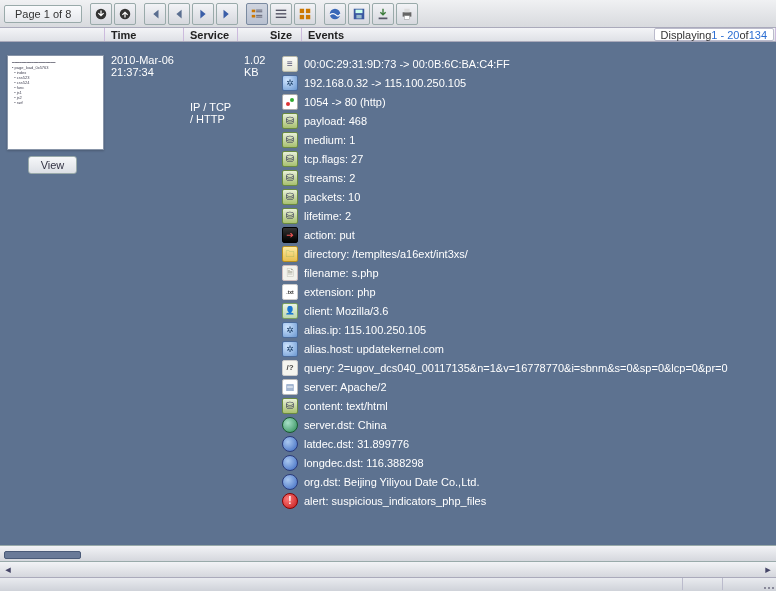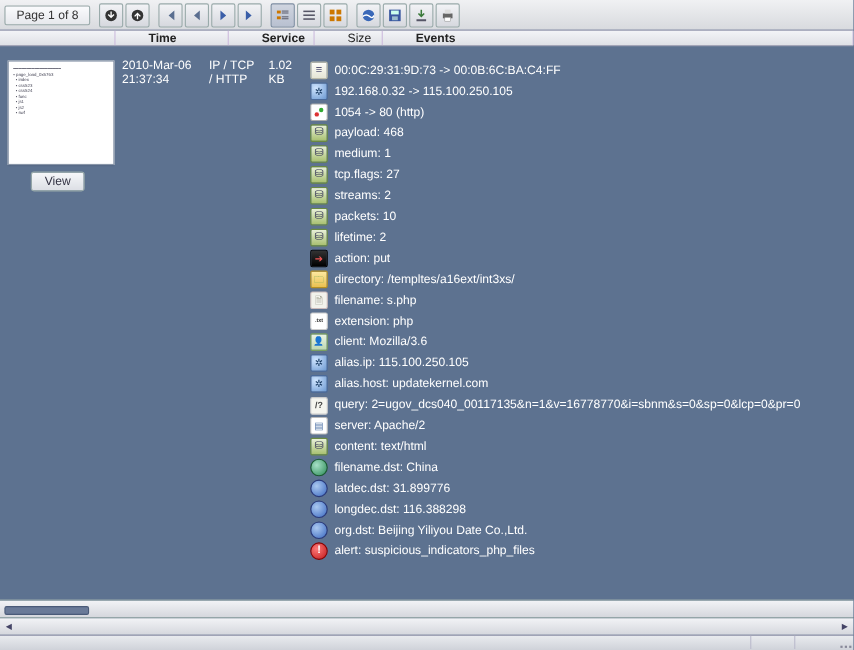--- a/index.html
+++ b/index.html
@@ -5,36 +5,36 @@
   * { box-sizing: border-box; margin: 0; padding: 0; }
   body { font-family: Verdana, Arial, sans-serif; font-size: 11px; background: #5d7290; width: 776px; height: 591px; overflow: hidden; position: relative; }
   
   .toolbar { height: 28px; background: linear-gradient(#f0f1f3, #d8dade); border-bottom: 1px solid #aab; display: flex; align-items: center; padding: 2px 4px; gap: 2px; }
   .toolbar .page-box { background: linear-gradient(#fafbfd,#e6e8ec); border: 1px solid #9aa; border-radius: 2px; padding: 2px 10px; font-size: 11px; color: #333; margin-right: 6px; }
   .toolbar .tbtn { width: 22px; height: 22px; background: linear-gradient(#f2f3f6,#d6d8de); border: 1px solid #9aa; border-radius: 2px; display: flex; align-items: center; justify-content: center; cursor: pointer; }
   .toolbar .tbtn svg { width: 14px; height: 14px; }
   .toolbar .sep { width: 4px; }
   .toolbar .tbtn.toggle.active { background: linear-gradient(#d0d5e0,#b8c0d0); border-color:#7a8aa0; }
   
-  .header-row { height: 14px; background: linear-gradient(#f3f4f7,#dfe1e6); border-bottom: 1px solid #aab; display: flex; align-items: center; font-size: 11px; color: #222; position: relative; gap: 24px; }
+  .header-row { height: 14px; background: linear-gradient(#f3f4f7,#dfe1e6); border-bottom: 1px solid #aab; display: flex; align-items: center; font-size: 11px; color: #222; position: relative; }
   .header-row .col { padding: 0 6px; border-right: 1px solid #cbd; height: 100%; display: flex; align-items: center; }
   .header-row .col.thumb { width: 105px; }
   .header-row .col.time { width: 79px; font-weight: bold; }
   .header-row .col.service { width: 54px; font-weight: bold; }
-  .header-row .col.size { width: 38px; font-weight: normal; }
+  .header-row .col.size { width: 38px; font-weight: bold; margin-left: 26px; }
   .header-row .col.events { flex: 1; font-weight: bold; }
   .header-row .paging { position: absolute; right: 2px; top: 0; height: 100%; display: flex; align-items: center; background: #fff; border: 1px solid #bbc; padding: 0 6px; border-radius: 2px; color:#333; }
   .header-row .paging .blue { color: #2a6dd2; }
   
   .content { position: absolute; top: 50px; left: 0; right: 0; bottom: 50px; overflow: hidden; background: #5d7290; color: #fff; }
   .row { display: flex; padding-top: 4px; }
   .cell { padding: 0 6px; font-size: 11px; }
   .cell.thumb { width: 105px; }
   .cell.time { width: 79px; color: #fff; }
-  .cell.service { width: 54px; color: #fff; }
+  .cell.service { width: 54px; color: #fff; margin-top: 47px; }
   .cell.size { width: 38px; color: #fff; }
   .cell.events { flex: 1; color: #fff; }
   
   .thumb-box { width: 97px; height: 95px; background: #fff; border: 1px solid #8895a8; margin: 1px; box-shadow: 0 1px 2px rgba(0,0,0,.2); position:relative; overflow:hidden; }
   .thumb-inner { position:absolute; top:4px; left:4px; right:4px; height:48px; font-size:4px; color:#445; line-height:5px; }
   .view-btn { margin: 6px auto 0; display: block; padding: 2px 12px; font-size: 11px; background: linear-gradient(#f6f7f9,#dcdfe5); border: 1px solid #9aa; border-radius: 3px; cursor: pointer; color: #334; }
   
   .evline { display: flex; align-items: center; gap: 6px; margin: 1px 0; line-height: 18px; }
   .evline .ic { width: 16px; height: 16px; flex-shrink: 0; display: flex; align-items: center; justify-content: center; border-radius: 2px; }
   .ic.doc { background: linear-gradient(#fcfcf8,#e5e5d5); border: 1px solid #bba; }
@@ -168,20 +168,26 @@
       </svg>
     </div>
 </div>
 
 <div class="header-row">
   <div class="col thumb"></div>
   <div class="col time">Time</div>
   <div class="col service">Service</div>
   <div class="col size">Size</div>
   <div class="col events">Events</div>
+  <div class="paging">
+    <span>Displaying </span>
+    <span class="blue">1 - 20</span>
+    <span> of </span>
+    <span class="blue">134</span>
+  </div>
 </div>
 
 <div class="content">
   <div class="row">
     <div class="cell thumb">
       <div class="thumb-box">
         <div class="thumb-inner">━━━━━━━━━━━━━━━━━━<br>• page_load_0x5763<br>&nbsp; • index<br>&nbsp; • css523<br>&nbsp; • css524<br>&nbsp; • func<br>&nbsp; • js1<br>&nbsp; • js2<br>&nbsp; • swf</div>
       </div>
       <button class="view-btn">View</button>
     </div>
@@ -246,35 +252,35 @@
           <span class="lbl">client: Mozilla/3.6</span>
         </div>
         <div class="evline">
           <span class="ic net"></span>
           <span class="lbl">alias.ip: 115.100.250.105</span>
         </div>
         <div class="evline">
           <span class="ic net"></span>
           <span class="lbl">alias.host: updatekernel.com</span>
         </div>
-        <div class="evline" style="flex-wrap: wrap; align-items: flex-end;">
+        <div class="evline" style="flex-wrap: wrap; align-items: center;">
           <span class="ic q"></span>
           <span class="lbl" style="word-break: break-all; max-width: 460px;">query: 2=ugov_dcs040_00117135&amp;n=1&amp;v=16778770&amp;i=sbnm&amp;s=0&amp;sp=0&amp;lcp=0&amp;pr=0</span>
         </div>
         <div class="evline">
           <span class="ic server"></span>
           <span class="lbl">server: Apache/2</span>
         </div>
         <div class="evline">
           <span class="ic db"></span>
           <span class="lbl">content: text/html</span>
         </div>
         <div class="evline">
           <span class="ic globe"></span>
-          <span class="lbl">filename.dst: China</span>
+          <span class="lbl">server.dst: China</span>
         </div>
         <div class="evline">
           <span class="ic globe2"></span>
           <span class="lbl">latdec.dst: 31.899776</span>
         </div>
         <div class="evline">
           <span class="ic globe2"></span>
           <span class="lbl">longdec.dst: 116.388298</span>
         </div>
         <div class="evline">

